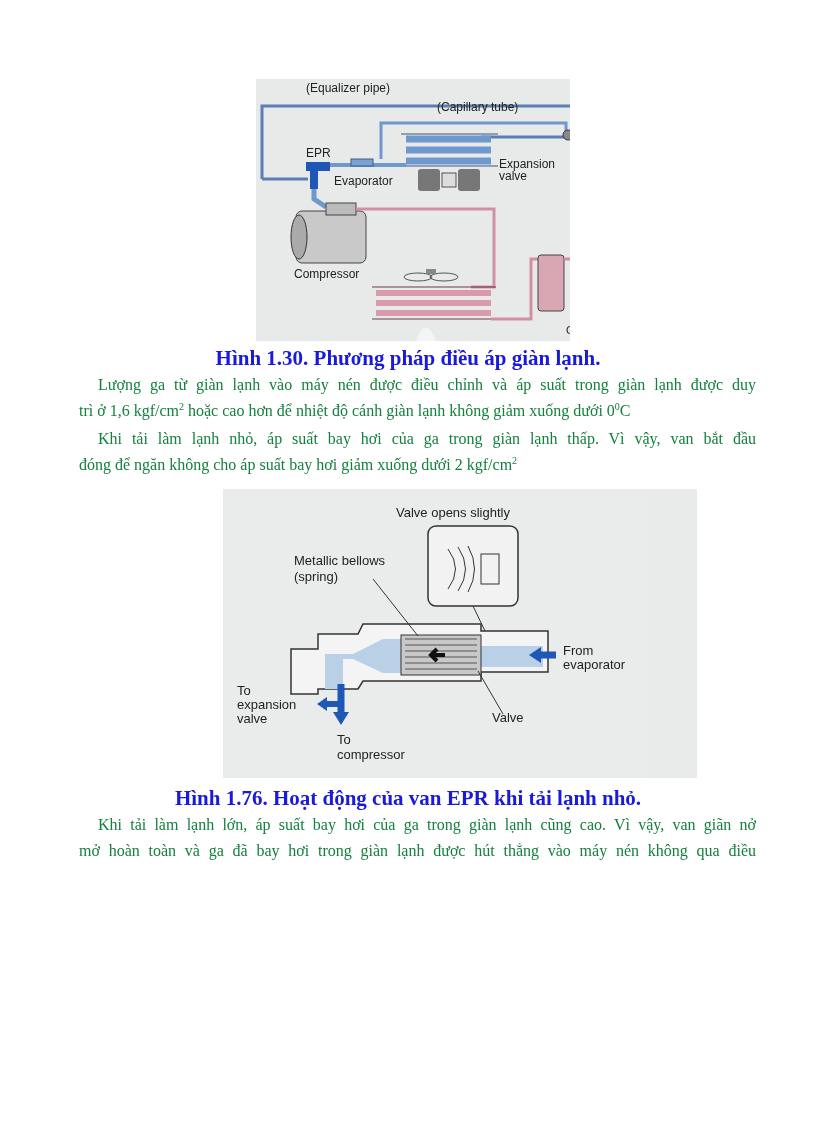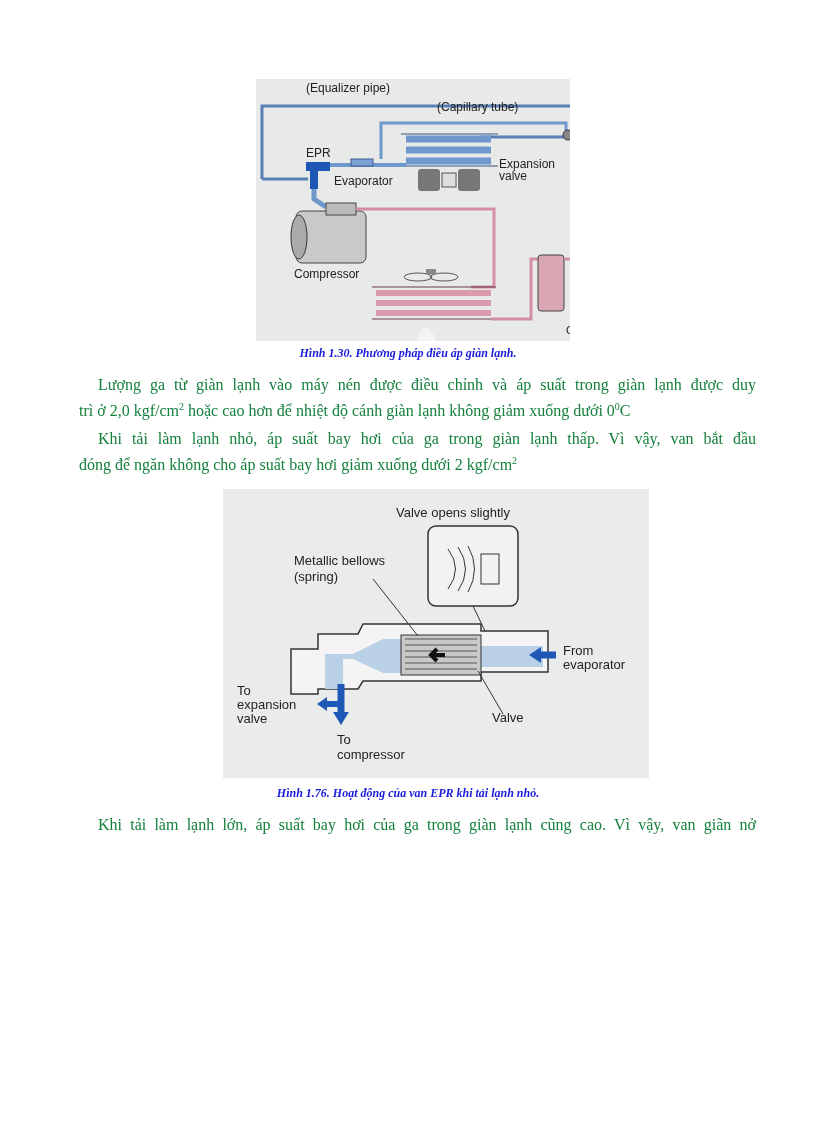--- a/index.html
+++ b/index.html
@@ -1,22 +1,22 @@
 <!DOCTYPE html>
 <html><head>
 <meta charset="utf-8">
 <style>
   html, body { margin: 0; padding: 0; background: #ffffff; }
   body { width: 816px; height: 1123px; position: relative; overflow: hidden;
          font-family: "Liberation Serif", "DejaVu Serif", serif; color: #1a1adc; }
   .figure { position: absolute; background: #e9ebeb; overflow: hidden; }
   .fig1 { left: 256px; top: 79px; width: 314px; height: 262px; }
-  .fig2 { left: 223px; top: 489px; width: 426px; height: 289px; }
+  .fig2 { left: 223px; top: 489px; width: 474px; height: 289px; }
   .caption { position: absolute; left: 0; width: 816px; text-align: center;
-             font-weight: bold; font-style: italic; font-size: 12px; color: #1a1adc; }
+             font-weight: bold; font-size: 21px; color: #1a1adc; }
   .para { position: absolute; left: 79px; width: 677px; font-size: 16px; line-height: 26px;
           text-align: justify; color: #15803d; }
   .para .indent { display: inline-block; width: 19px; }
   .line-last { text-align-last: left; }
   sup { font-size: 10px; line-height: 0; }
   svg text { font-family: "Liberation Sans", "DejaVu Sans", sans-serif; fill: #222; }
 </style>
 </head>
 <body>
 
@@ -85,21 +85,21 @@
     <text x="243" y="101" font-size="12">valve</text>
     <text x="38" y="199" font-size="12">Compressor</text>
     <text x="310" y="255" font-size="11">OHP 17</text>
   </svg>
 </div>
 
 <div class="caption" style="top:346px;">Hình 1.30. Phương pháp điều áp giàn lạnh.</div>
 
 <div class="para" style="top:372px;">
   <div style="text-align-last: justify;"><span class="indent"></span><span>Lượng ga từ giàn lạnh vào máy nén được điều chỉnh và áp suất trong giàn lạnh được duy</span></div>
-  <div class="line-last"><span>trì ở 2,0 kgf/cm</span><sup>2</sup><span> hoặc cao hơn để nhiệt độ cánh giàn lạnh không giảm xuống dưới 0</span><sup>0</sup><span>C</span></div>
+  <div class="line-last"><span>trì ở 1,6 kgf/cm</span><sup>2</sup><span> hoặc cao hơn để nhiệt độ cánh giàn lạnh không giảm xuống dưới 0</span><sup>0</sup><span>C</span></div>
 </div>
 
 <div class="para" style="top:426px;">
   <div style="text-align-last: justify;"><span class="indent"></span><span>Khi tải làm lạnh nhỏ, áp suất bay hơi của ga trong giàn lạnh thấp. Vì vậy, van bắt đầu</span></div>
   <div class="line-last"><span>đóng để ngăn không cho áp suất bay hơi giảm xuống dưới 2 kgf/cm</span><sup>2</sup></div>
 </div>
 
 <div class="figure fig2">
   <svg width="426" height="289" viewBox="0 0 426 289">
     <rect width="426" height="289" fill="#eaecec"></rect>
@@ -140,13 +140,14 @@
     <text x="269" y="233" font-size="13">Valve</text>
     <text x="114" y="255" font-size="13">To</text>
     <text x="114" y="270" font-size="13">compressor</text>
   </svg>
 </div>
 
 <div class="caption" style="top:786px;">Hình 1.76. Hoạt động của van EPR khi tải lạnh nhỏ.</div>
 
 <div class="para" style="top:812px;">
   <div style="text-align-last: justify;"><span class="indent"></span><span>Khi tải làm lạnh lớn, áp suất bay hơi của ga trong giàn lạnh cũng cao. Vì vậy, van giãn nở</span></div>
+  <div style="text-align-last: justify;"><span>mở hoàn toàn và ga đã bay hơi trong giàn lạnh được hút thẳng vào máy nén không qua điều</span></div>
 </div>
 
 </body></html>

